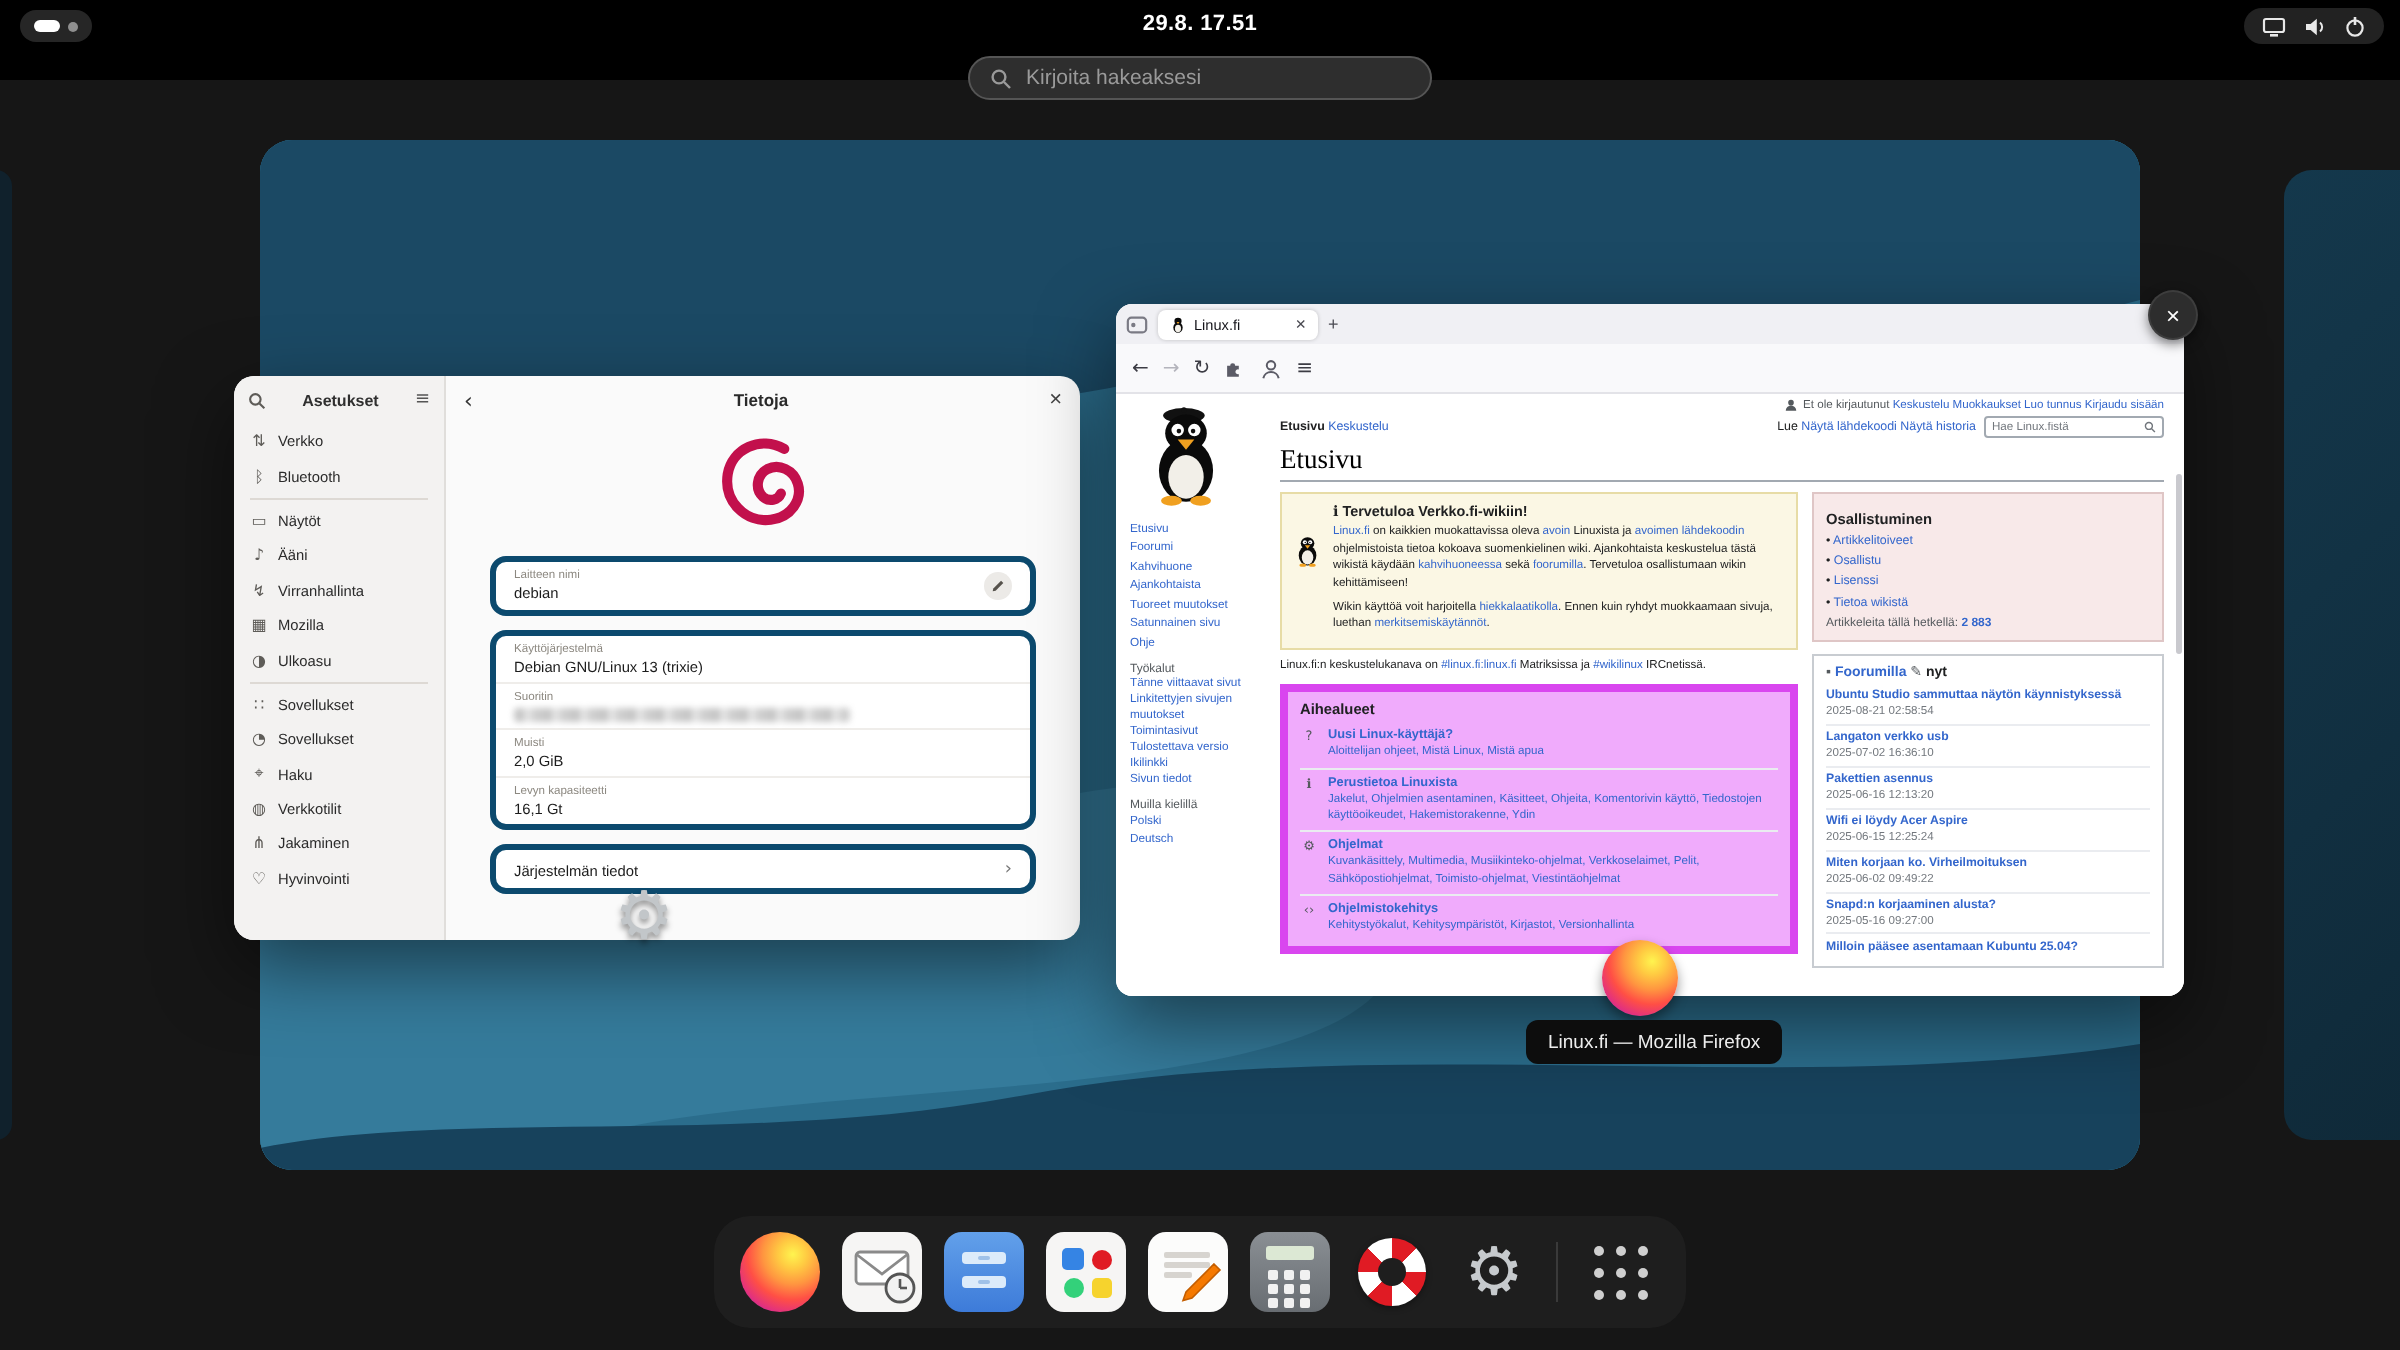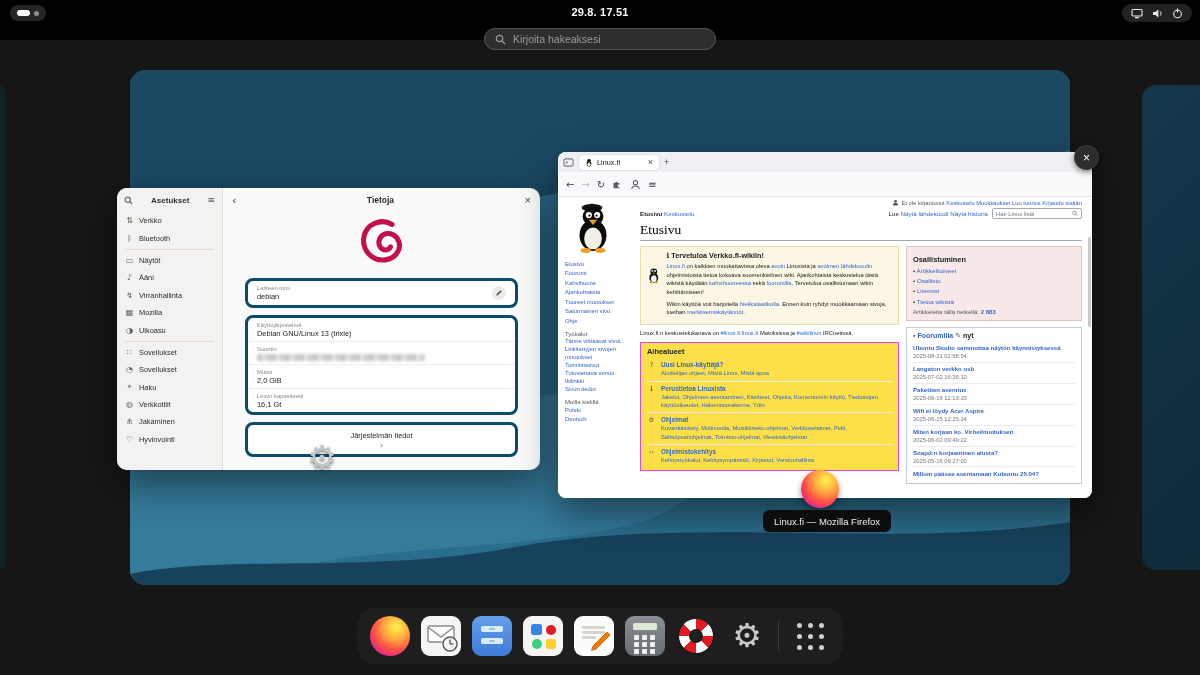--- a/index.html
+++ b/index.html
@@ -56,21 +56,21 @@
   .card { background:#fff; border:3px solid #0c4a6e; border-radius:8px; margin-bottom:7px; }
   .st-row { padding:3.5px 9px; border-bottom:1px solid #efedea; }
   .st-row:last-child { border-bottom:none; }
   .lab { font-size:5.8px; color:#8c8880; }
   .val { font-size:7.4px; color:#1c1c1c; margin-top:1px; }
   .row-flex { display:flex; align-items:center; justify-content:space-between; padding:4px 9px; }
   .edit-btn { width:14px; height:14px; border-radius:50%; background:#eceae7; display:flex; align-items:center; justify-content:center; }
   .blurbar { width:168px; height:7px; border-radius:2px; margin-top:2px;
              background:repeating-linear-gradient(90deg,#c6c6c6 0 5px,#e3e3e3 5px 9px,#cecece 9px 14px);
              filter:blur(1.6px); }
-  .sysrow { display:flex; align-items:center; justify-content:space-between; padding:4.5px 9px;flex-direction:column; }
+  .sysrow { display:flex; align-items:center; justify-content:space-between; padding:4.5px 9px; }
   .chev { font-size:9px; color:#777; }
 
   
   .ff-win { position:absolute; left:558px; top:152px; width:534px; height:346px; border-radius:8px; overflow:hidden;
             background:#fff; display:flex; flex-direction:column; box-shadow:0 14px 38px rgba(0,0,0,.5); z-index:5; }
   .ff-tabbar { height:20px; background:#f0f0f4; display:flex; align-items:center; gap:5px; padding:0 5px; }
   .ff-tab { height:15px; background:#fff; border-radius:4px; display:flex; align-items:center; gap:4px;
             padding:0 6px; font-size:7.3px; color:#15141a; box-shadow:0 0 2px rgba(0,0,0,.2); min-width:80px; }
   .ff-tab .tx { flex:1; }
   .ff-btn { color:#4a4a52; font-size:9px; }
@@ -100,21 +100,21 @@
   .wk-search input::placeholder { color:#72777d; }
   .wk-h1 { font-family:"Liberation Serif",serif; font-size:13.5px; color:#000; border-bottom:1px solid #a2a9b1;
            padding-bottom:2px; margin-top:3px; font-weight:normal; }
   .cols { display:flex; gap:7px; margin-top:5px; }
   .col-l { flex:1; min-width:0; }
   .col-r { width:176px; flex-shrink:0; }
   .welcome { background:#fbf7e4; border:1px solid #e7dca6; padding:4px 6px; display:flex; gap:6px; }
   .wl-title { font-size:7.2px; font-weight:bold; color:#202122; margin-bottom:2px; }
   .wl-p { font-size:5.8px; color:#202122; line-height:1.5; margin-bottom:3px; }
   .ircline { font-size:5.8px; color:#202122; margin:4px 0 5px 0; line-height:1.4; }
-  .topics { border:1px solid #d946ef; padding:4px 6px 2px 6px; background:#fde047; }
+  .topics { border:4px solid #d946ef; padding:4px 6px 2px 6px; background:#f0abfc; }
   .tp-title { font-size:7.4px; font-weight:bold; color:#202122; margin-bottom:2px; }
   .tp-item { display:flex; gap:5px; padding:3px 0; border-top:1px solid #eaecf0; }
   .tp-item:first-of-type { border-top:none; }
   .tp-ic { font-size:6.5px; color:#54595d; width:9px; flex-shrink:0; text-align:center; font-family:"DejaVu Sans",sans-serif; }
   .tp-t { font-size:6.4px; font-weight:bold; color:#3366cc; margin-bottom:1px; }
   .tp-l { font-size:5.8px; color:#3366cc; line-height:1.45; }
   .part { background:#f8e9e9; border:1px solid #dfc6c6; padding:8px 6px 5px 6px; margin-bottom:6px; }
   .pt-title { font-size:7.4px; font-weight:bold; color:#202122; margin-bottom:2px; }
   .pt-link { font-size:6.2px; color:#3366cc; line-height:1.65; }
   .pt-link::before { content:"• "; color:#202122; }

